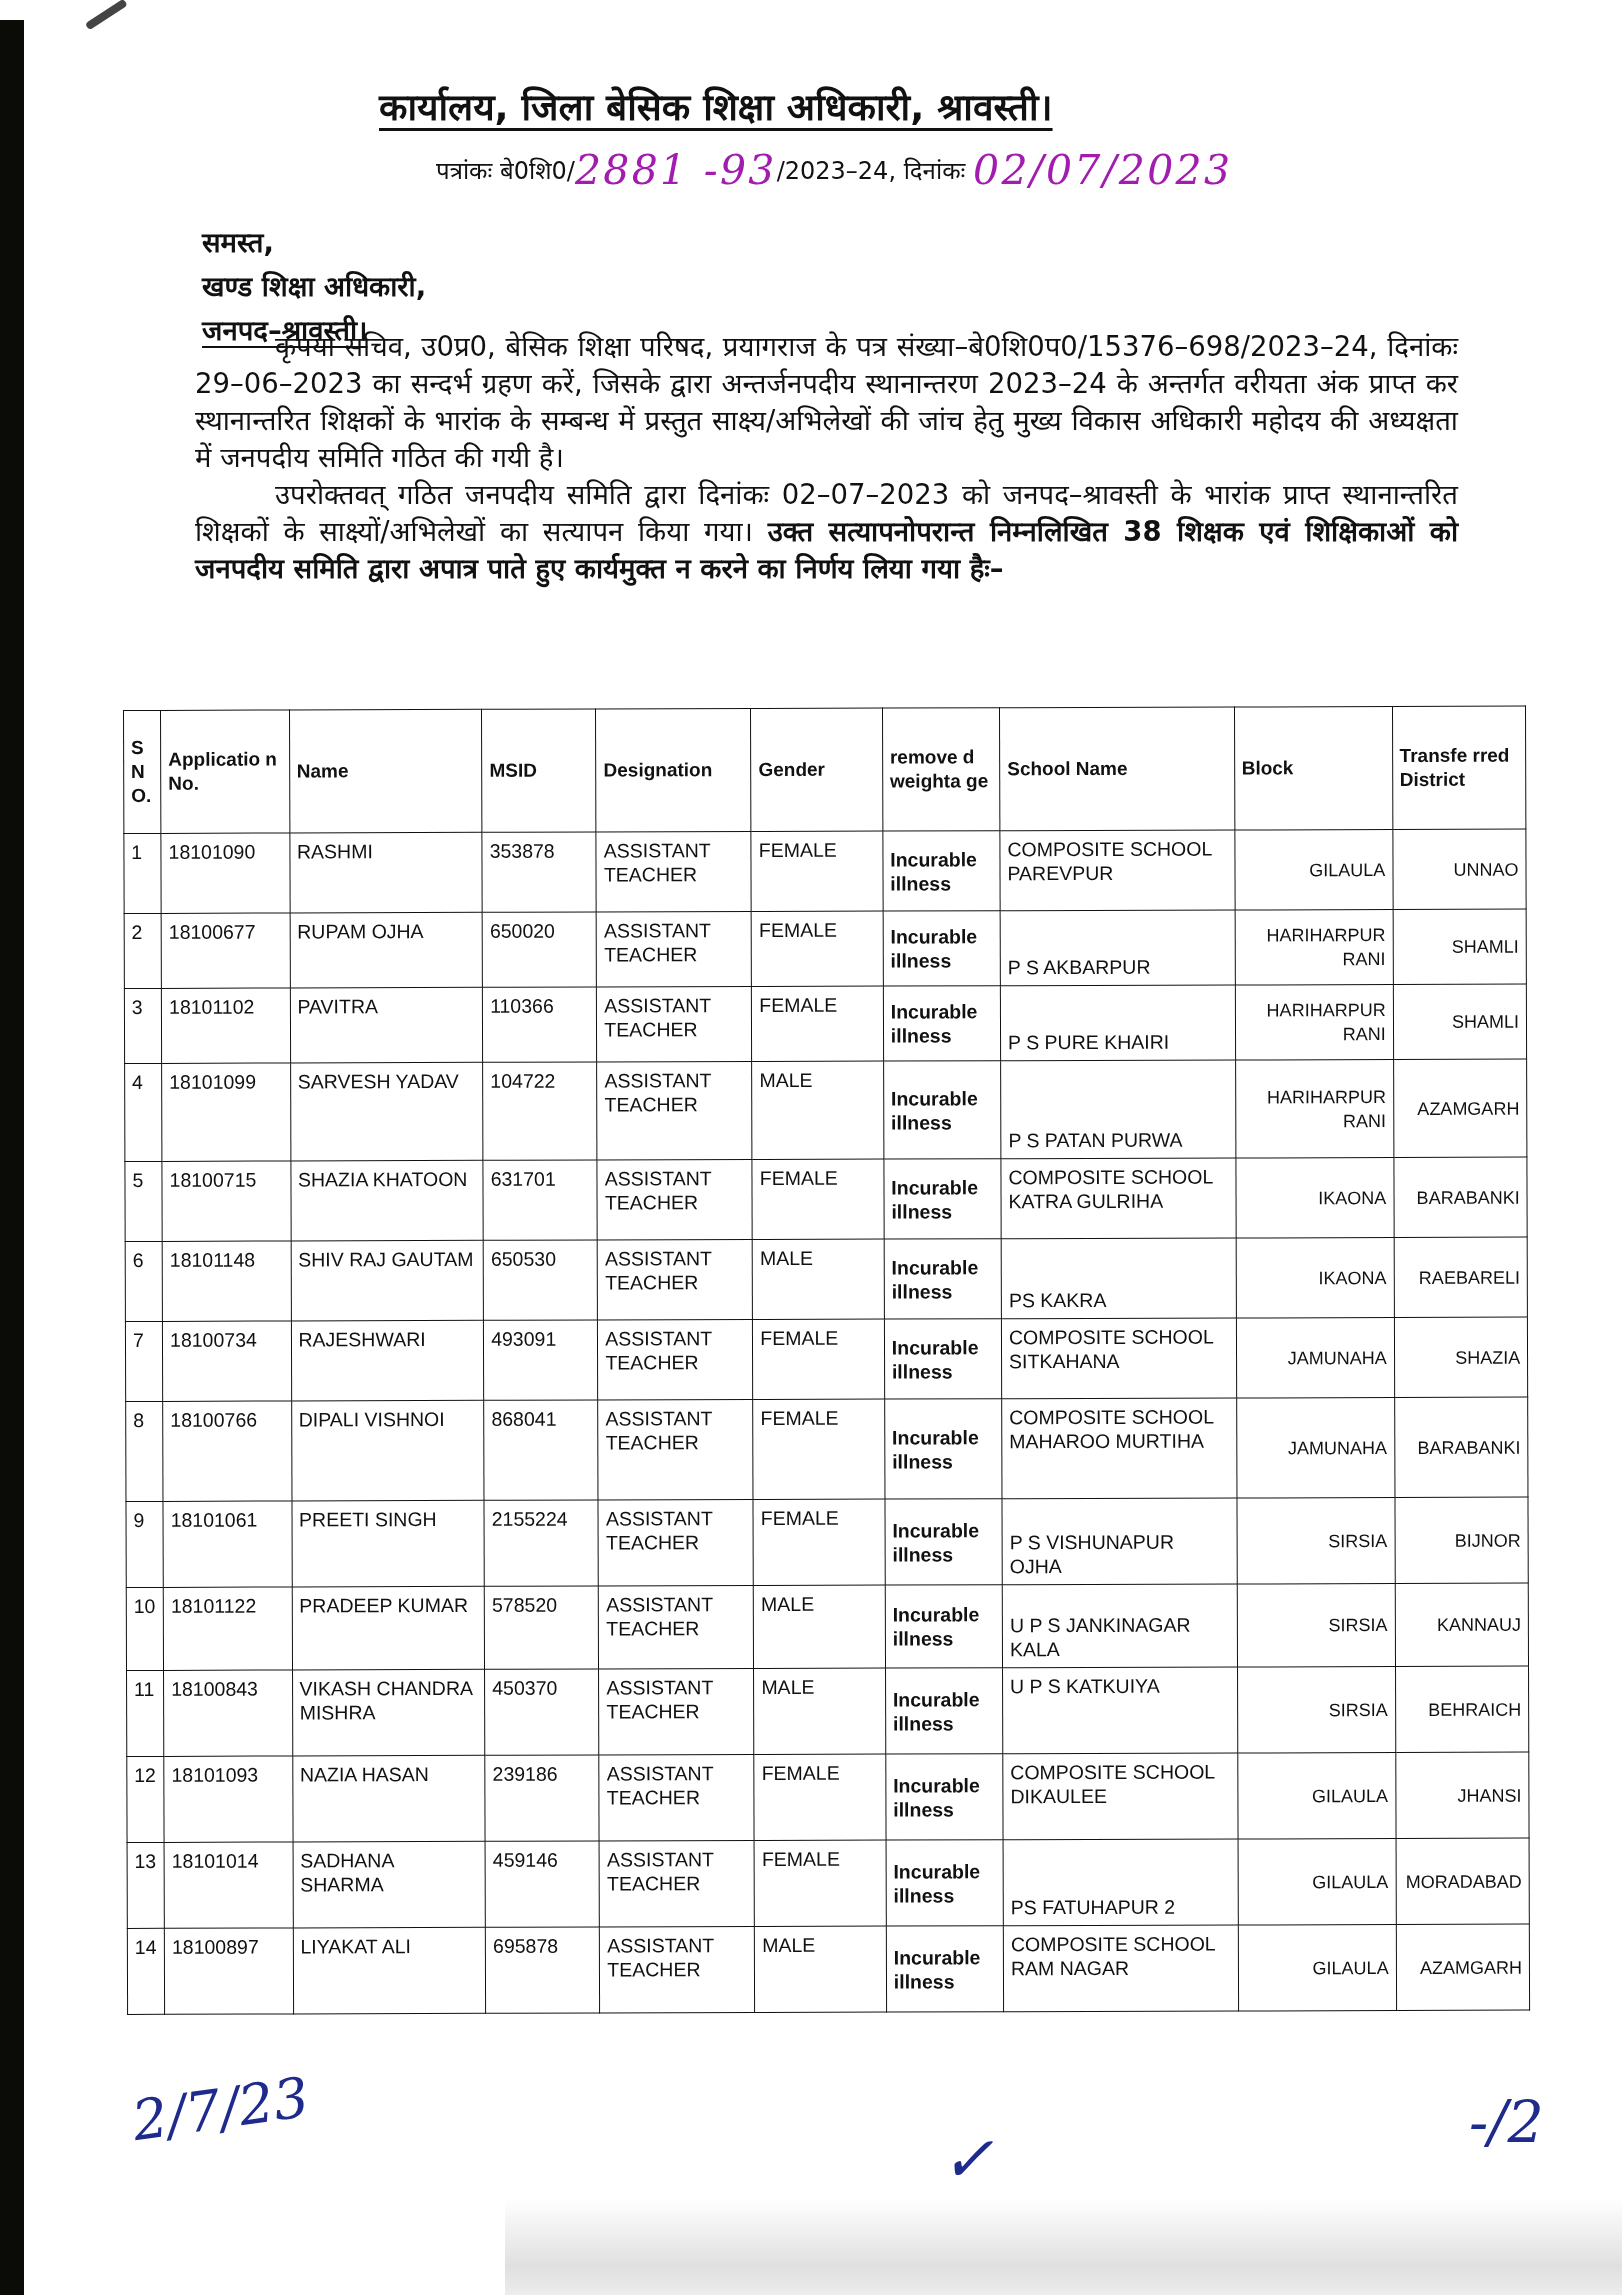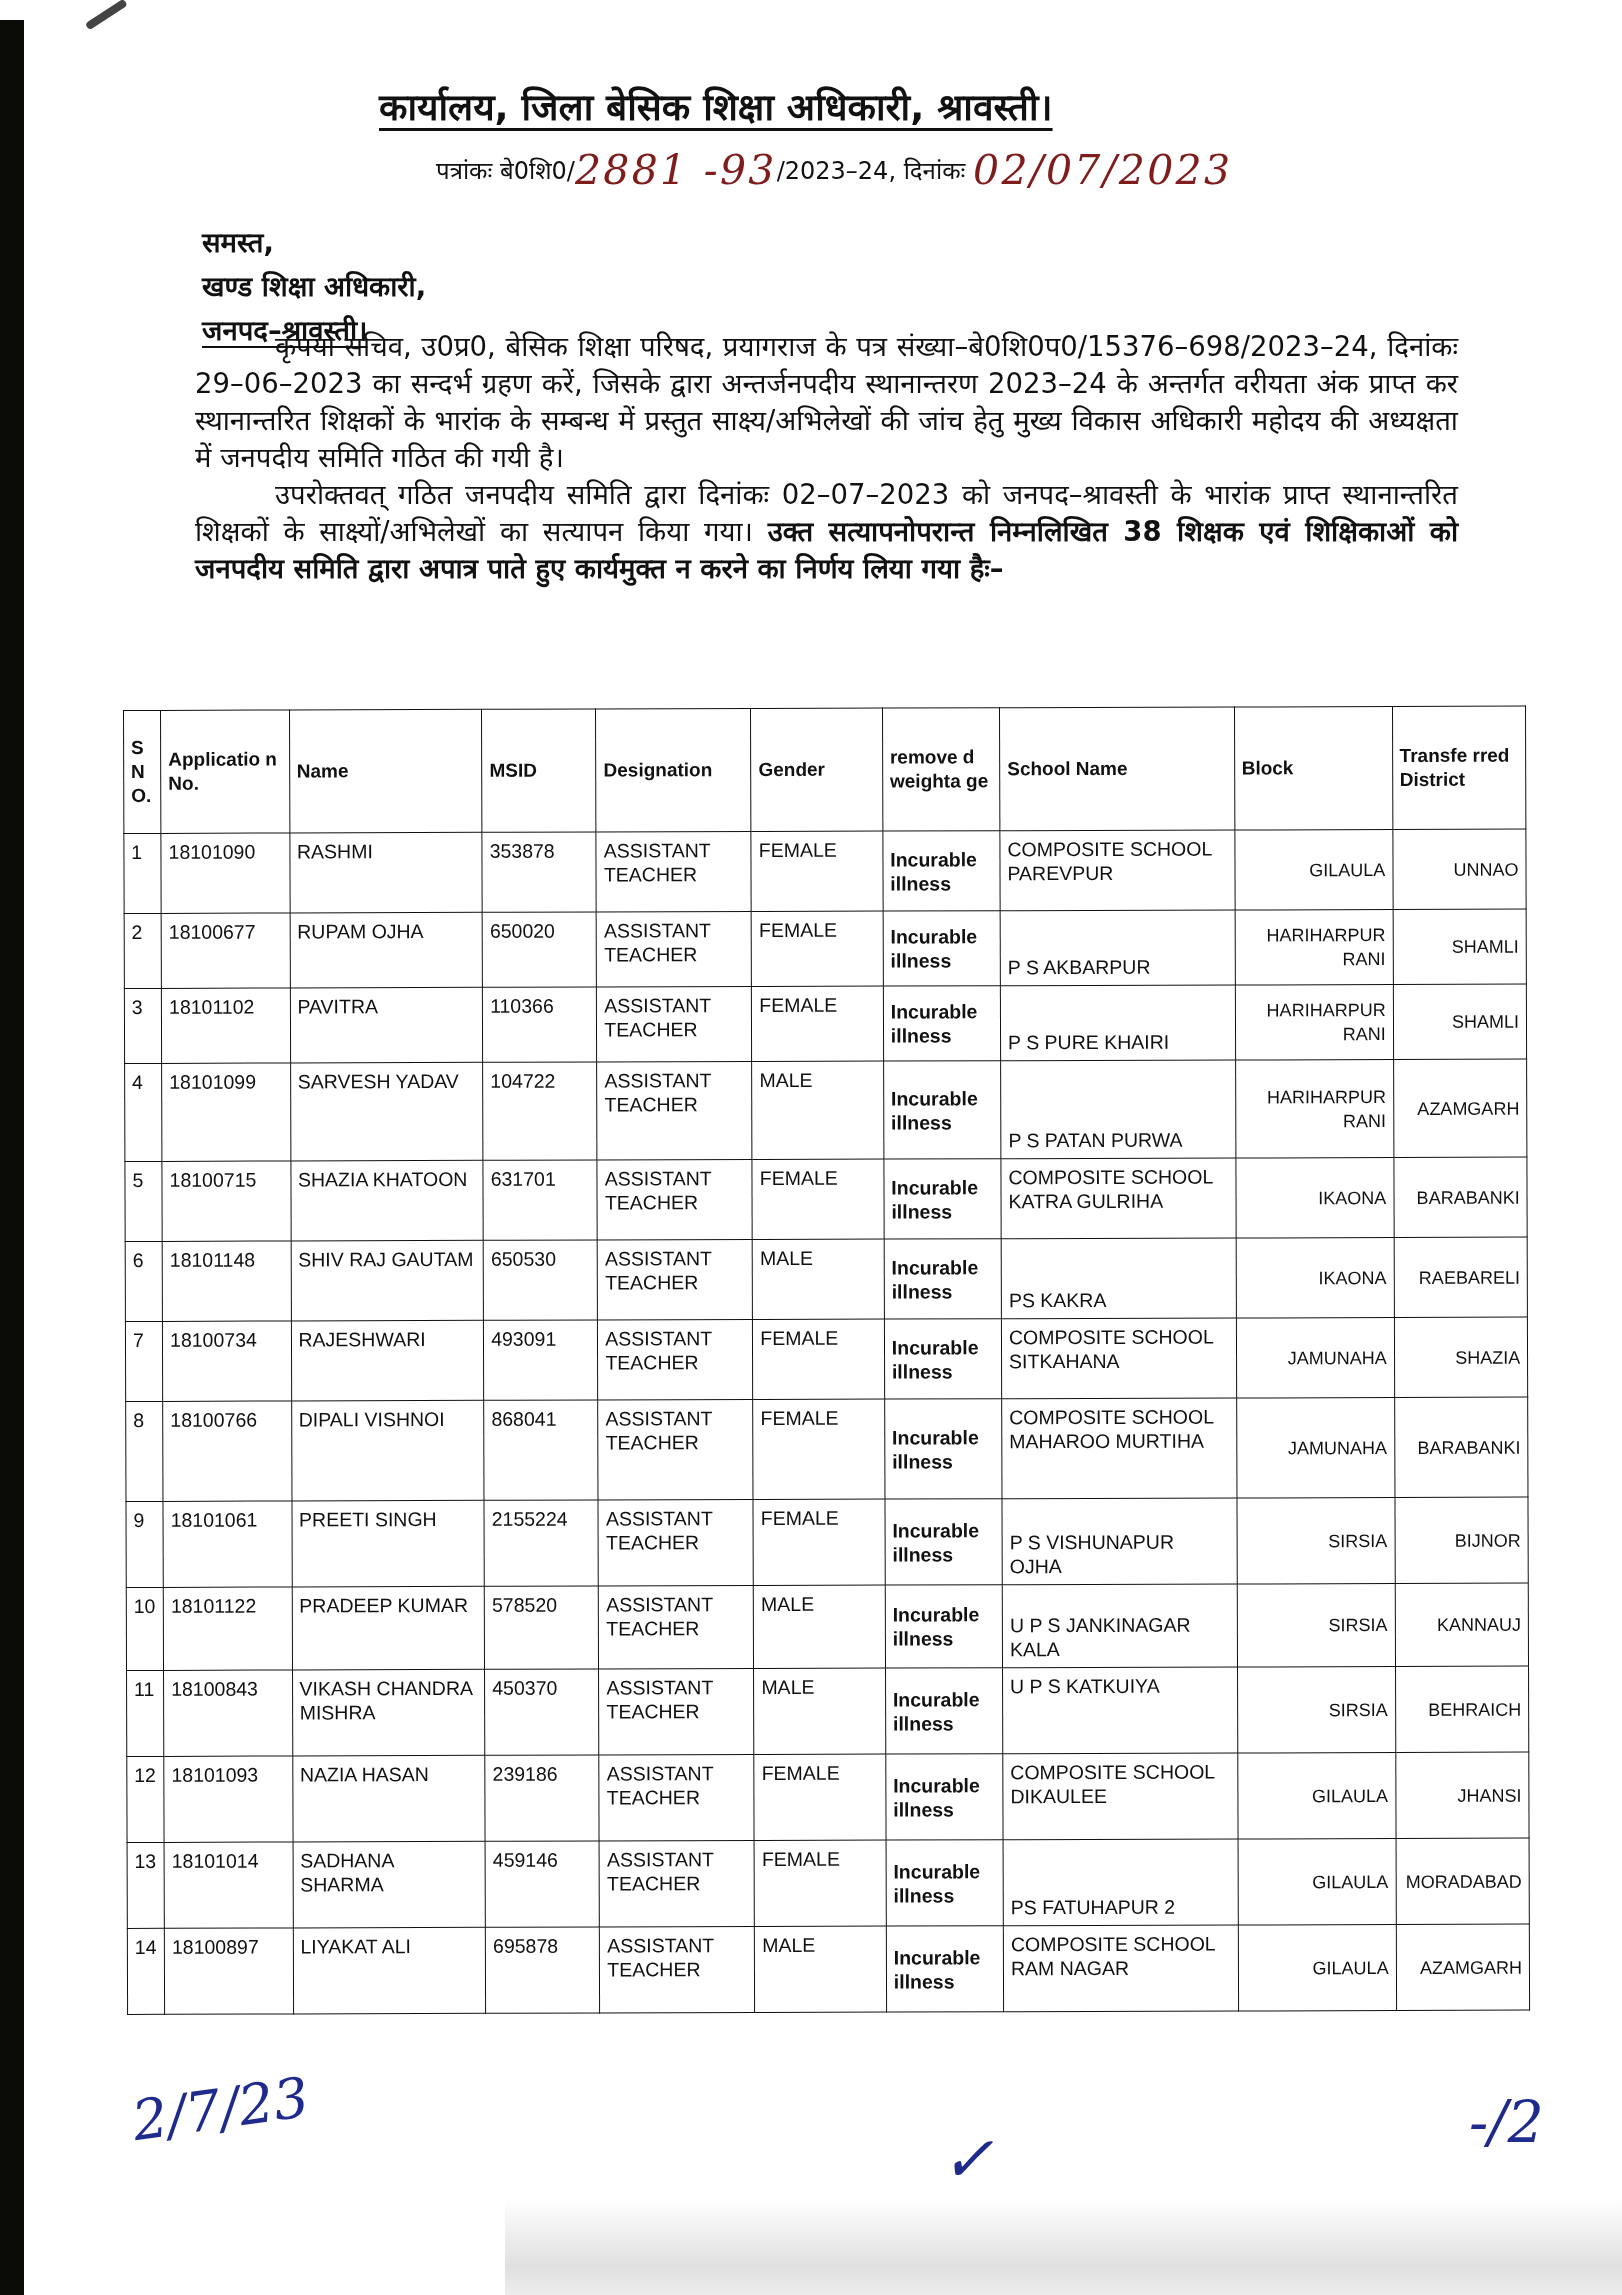--- a/index.html
+++ b/index.html
@@ -17,21 +17,21 @@
     font-family: "DejaVu Sans", sans-serif; font-size: 37px; font-weight: bold;
     text-decoration: underline; text-decoration-thickness: 2.9px; text-underline-offset: 8px;
     white-space: nowrap;
     margin-left: 17px;
   }
   .ref-line {
     position: absolute; left: 436px; top: 146px; white-space: nowrap;
     font-family: "DejaVu Sans", sans-serif; font-size: 24px;
   }
   .ref-line .hand {
-    font-family: "DejaVu Serif", serif; font-style: italic; color: #7f1d1d;
+    font-family: "DejaVu Serif", serif; font-style: italic; color: #a21caf;
     font-size: 41px; letter-spacing: 2.3px; vertical-align: -4.6px;
   }
   .addressee {
     position: absolute; left: 202px; top: 220px;
     font-family: "DejaVu Sans", sans-serif; font-size: 27.5px; font-weight: bold; line-height: 44px;
   }
   .addressee .u { text-decoration: underline; text-decoration-thickness: 2.3px; text-underline-offset: 5.7px; }
 
   .body-text {
     position: absolute; left: 195px; top: 328px; width: 1263px;

